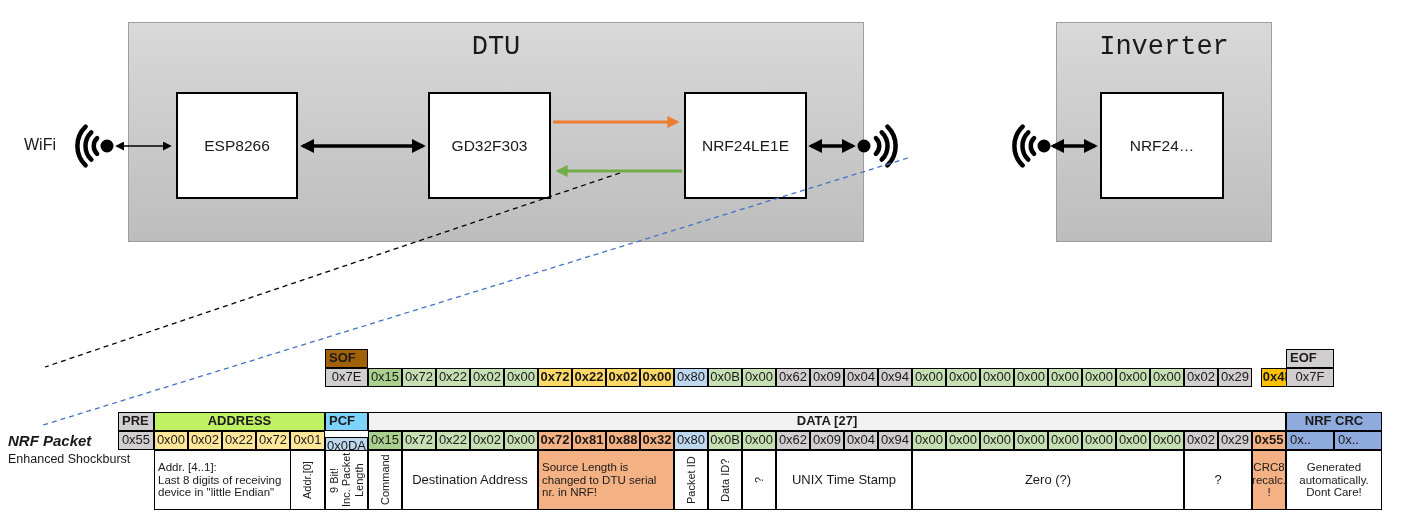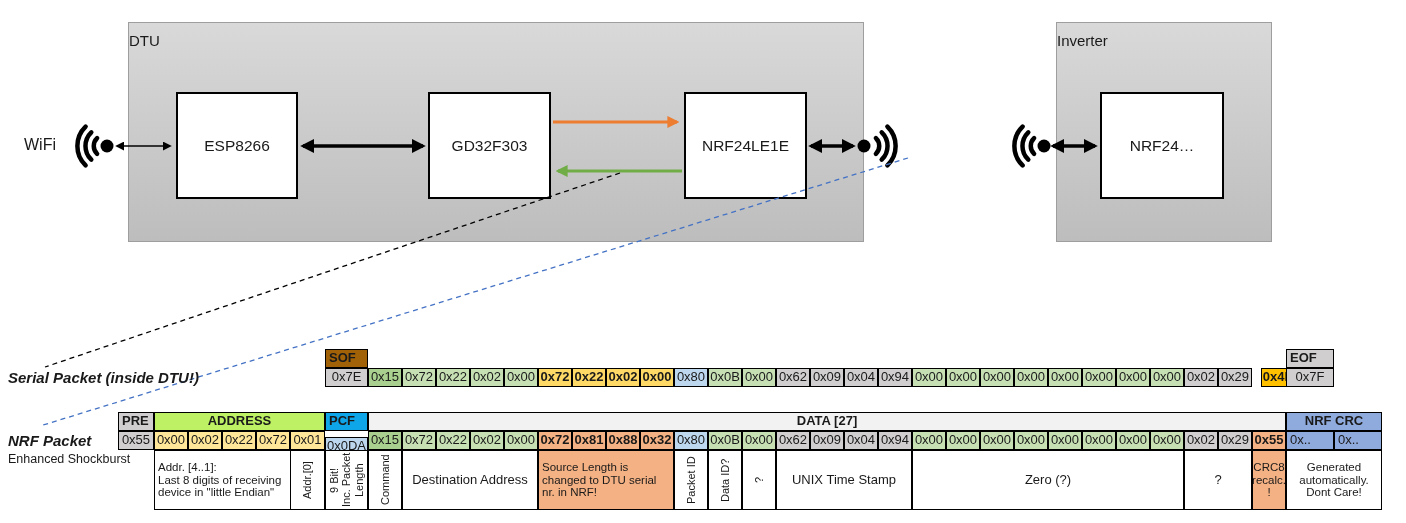--- a/index.html
+++ b/index.html
@@ -1,18 +1,18 @@
 <!DOCTYPE html>
 <html><head>
 <meta charset="utf-8">
 <style>
   html,body{margin:0;padding:0;background:#fff;font-family:"Liberation Sans",sans-serif;color:#1a1a1a;}
   #canvas{position:relative;width:1406px;height:523px;background:#fff;overflow:hidden;}
   .graybox{position:absolute;background:linear-gradient(#d9d9d9,#bdbdbd);border:1px solid #9e9e9e;}
-  .graytitle{position:absolute;width:100%;text-align:left;font-size:15px;top:9px;}
+  .graytitle{position:absolute;width:100%;text-align:center;font-size:27px;top:9px;font-family:Liberation Mono, monospace;}
   .compbox{position:absolute;background:#fff;border:2px solid #000;display:flex;align-items:center;justify-content:center;font-size:15.5px;box-sizing:border-box;}
   .freelabel{position:absolute;font-size:16px;}
   .pktlabel{position:absolute;font-weight:bold;font-style:italic;font-size:15px;white-space:nowrap;}
   .sublabel{position:absolute;font-size:12.5px;white-space:nowrap;}
   .cell{position:absolute;border:1px solid #000;box-sizing:border-box;display:flex;align-items:center;justify-content:center;font-size:13px;line-height:1.1;text-align:center;white-space:pre-line;overflow:hidden;}
   .cell.hdr{font-weight:bold;}
   .cell.bold{font-weight:bold;}
   .cell.left{justify-content:flex-start;text-align:left;padding:1px 3px;}
   .cell.rot{writing-mode:vertical-rl;transform:rotate(180deg);font-size:11px;line-height:1.15;}
   svg{position:absolute;left:0;top:0;}
@@ -86,21 +86,20 @@
     <line x1="303" y1="146" x2="423" y2="146" stroke="#000" stroke-width="3.5" marker-start="url(#head-l)" marker-end="url(#head-l)"></line>
     <line x1="553" y1="122" x2="677" y2="122" stroke="#ED7D31" stroke-width="3" marker-end="url(#head-o)"></line>
     <line x1="682" y1="171" x2="558" y2="171" stroke="#70AD47" stroke-width="3" marker-end="url(#head-g)"></line>
     <line x1="811" y1="146" x2="853" y2="146" stroke="#000" stroke-width="3.5" marker-start="url(#head-l)" marker-end="url(#head-l)"></line>
     <line x1="1053" y1="146" x2="1095" y2="146" stroke="#000" stroke-width="3.5" marker-start="url(#head-l)" marker-end="url(#head-l)"></line>
 
     <line x1="620" y1="173" x2="45" y2="367" stroke="#000000" stroke-width="1.3" stroke-dasharray="5,4"></line>
     <line x1="908" y1="158" x2="40" y2="426" stroke="#4472C4" stroke-width="1.3" stroke-dasharray="5,4"></line>
   </svg>
 
-  <div class="pktlabel" style="left:8px;top:369px;">Serial Packet (inside DTU!)</div>
   <div class="pktlabel" style="left:8px;top:432px;">NRF Packet</div>
   <div class="sublabel" style="left:8px;top:452px;">Enhanced Shockburst</div>
 
   <div>
       <div class="cell hdr left" style="left: 325px; width: 43px; top: 349px; height: 19px; background: #a16207;">SOF</div>
       <div class="cell hdr left" style="left: 1286px; width: 48px; top: 349px; height: 19px; background: rgb(208, 206, 206);">EOF</div>
     </div>
   <div>
       <div class="cell" style="left: 325px; width: 43px; top: 368px; height: 19px; background: rgb(208, 206, 206);">0x7E</div>
       <div class="cell" style="left: 368px; width: 34px; top: 368px; height: 19px; background: rgb(169, 208, 142);">0x15</div>
@@ -128,21 +127,21 @@
       <div class="cell" style="left: 1116px; width: 34px; top: 368px; height: 19px; background: rgb(198, 224, 180);">0x00</div>
       <div class="cell" style="left: 1150px; width: 34px; top: 368px; height: 19px; background: rgb(198, 224, 180);">0x00</div>
       <div class="cell" style="left: 1184px; width: 34px; top: 368px; height: 19px; background: rgb(208, 206, 206);">0x02</div>
       <div class="cell" style="left: 1218px; width: 34px; top: 368px; height: 19px; background: rgb(208, 206, 206);">0x29</div>
       <div class="cell bold" style="left: 1252px; width: 34px; top: 368px; height: 19px; background: rgb(255, 192, 0); margin-left: 9px;">0x4E</div>
       <div class="cell" style="left: 1286px; width: 48px; top: 368px; height: 19px; background: rgb(208, 206, 206);">0x7F</div>
     </div>
   <div>
       <div class="cell hdr left" style="left: 118px; width: 36px; top: 412px; height: 19px; background: rgb(208, 206, 206);">PRE</div>
       <div class="cell hdr" style="left: 154px; width: 171px; top: 412px; height: 19px; background: #bef264;">ADDRESS</div>
-      <div class="cell hdr left" style="left: 325px; width: 43px; top: 412px; height: 19px; background: #0ea5e9;">PCF</div>
+      <div class="cell hdr left" style="left: 325px; width: 43px; top: 412px; height: 19px; background: #7dd3fc;">PCF</div>
       <div class="cell hdr" style="left: 368px; width: 918px; top: 412px; height: 19px; background: rgb(242, 242, 242);">DATA [27]</div>
       <div class="cell hdr" style="left: 1286px; width: 96px; top: 412px; height: 19px; background: rgb(143, 170, 220);">NRF CRC</div>
     </div>
   <div>
       <div class="cell" style="left: 118px; width: 36px; top: 431px; height: 19px; background: rgb(208, 206, 206);">0x55</div>
       <div class="cell" style="left: 154px; width: 34px; top: 431px; height: 19px; background: rgb(255, 230, 153);">0x00</div>
       <div class="cell" style="left: 188px; width: 34px; top: 431px; height: 19px; background: rgb(255, 230, 153);">0x02</div>
       <div class="cell" style="left: 222px; width: 34px; top: 431px; height: 19px; background: rgb(255, 230, 153);">0x22</div>
       <div class="cell" style="left: 256px; width: 34px; top: 431px; height: 19px; background: rgb(255, 230, 153);">0x72</div>
       <div class="cell" style="left: 290px; width: 35px; top: 431px; height: 19px; background: rgb(255, 230, 153);">0x01</div>

